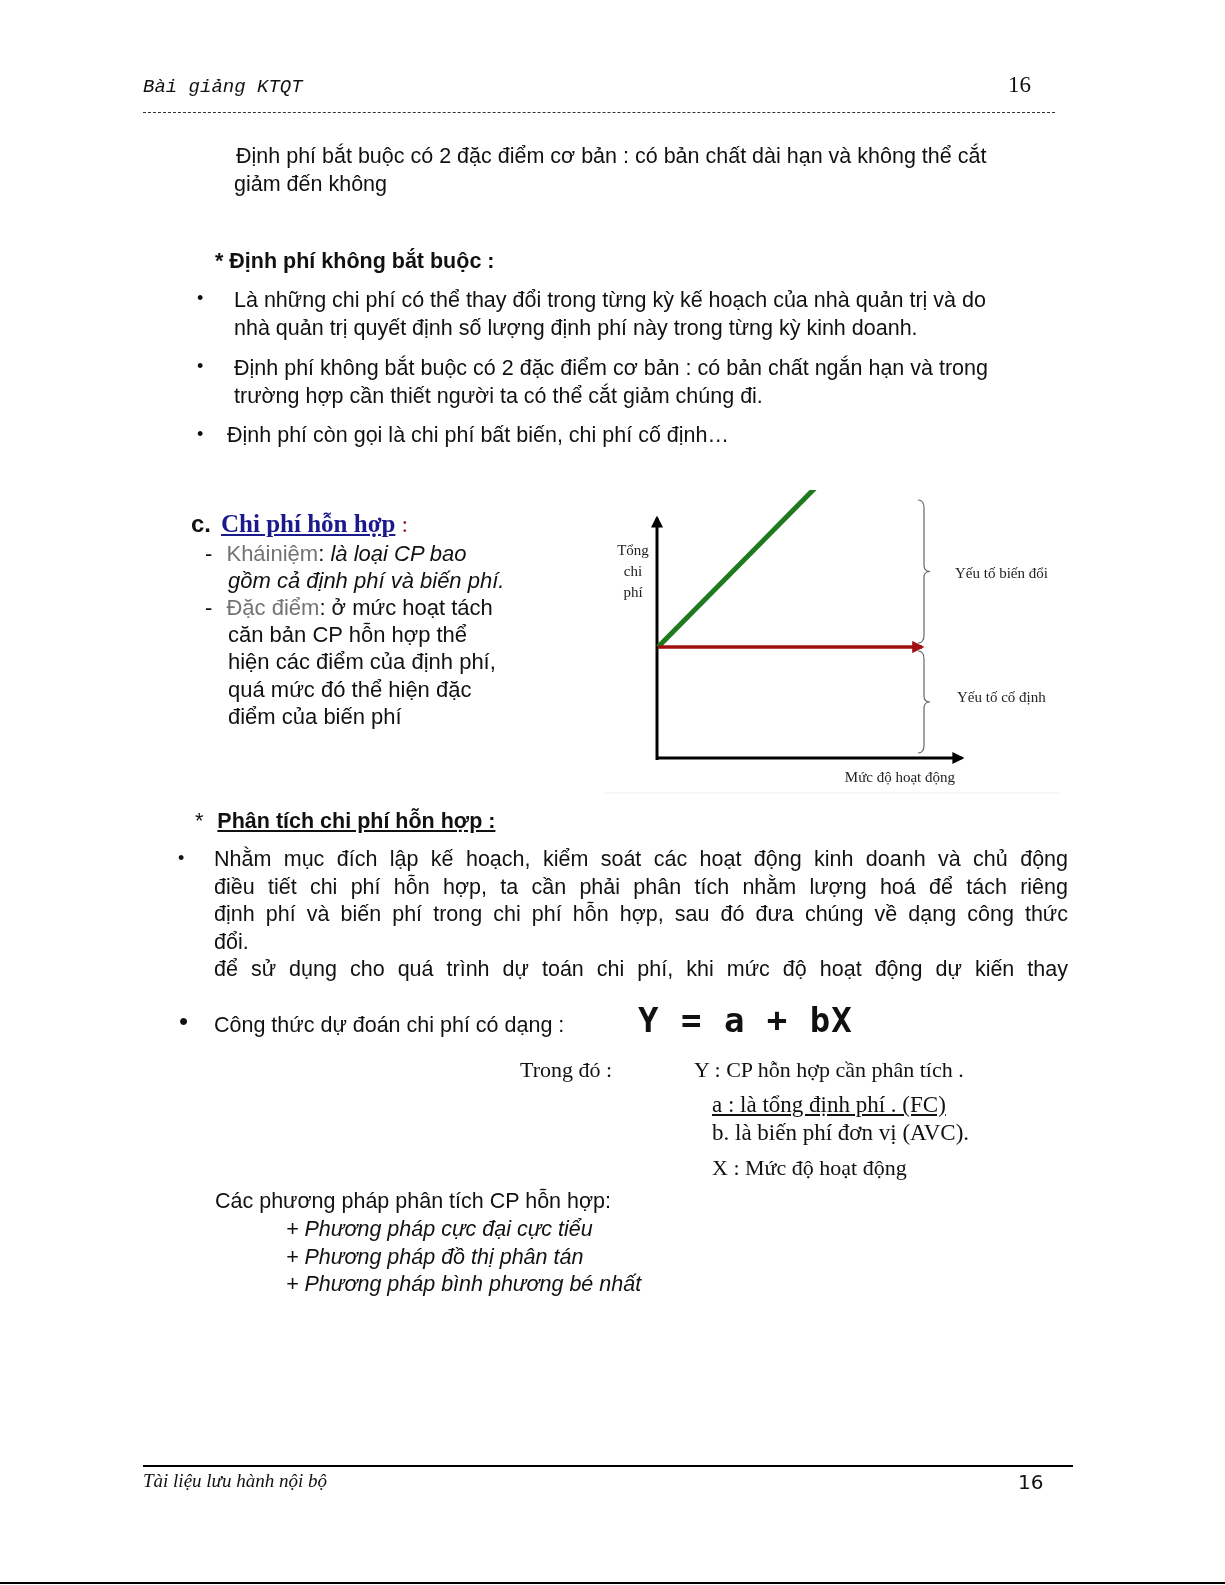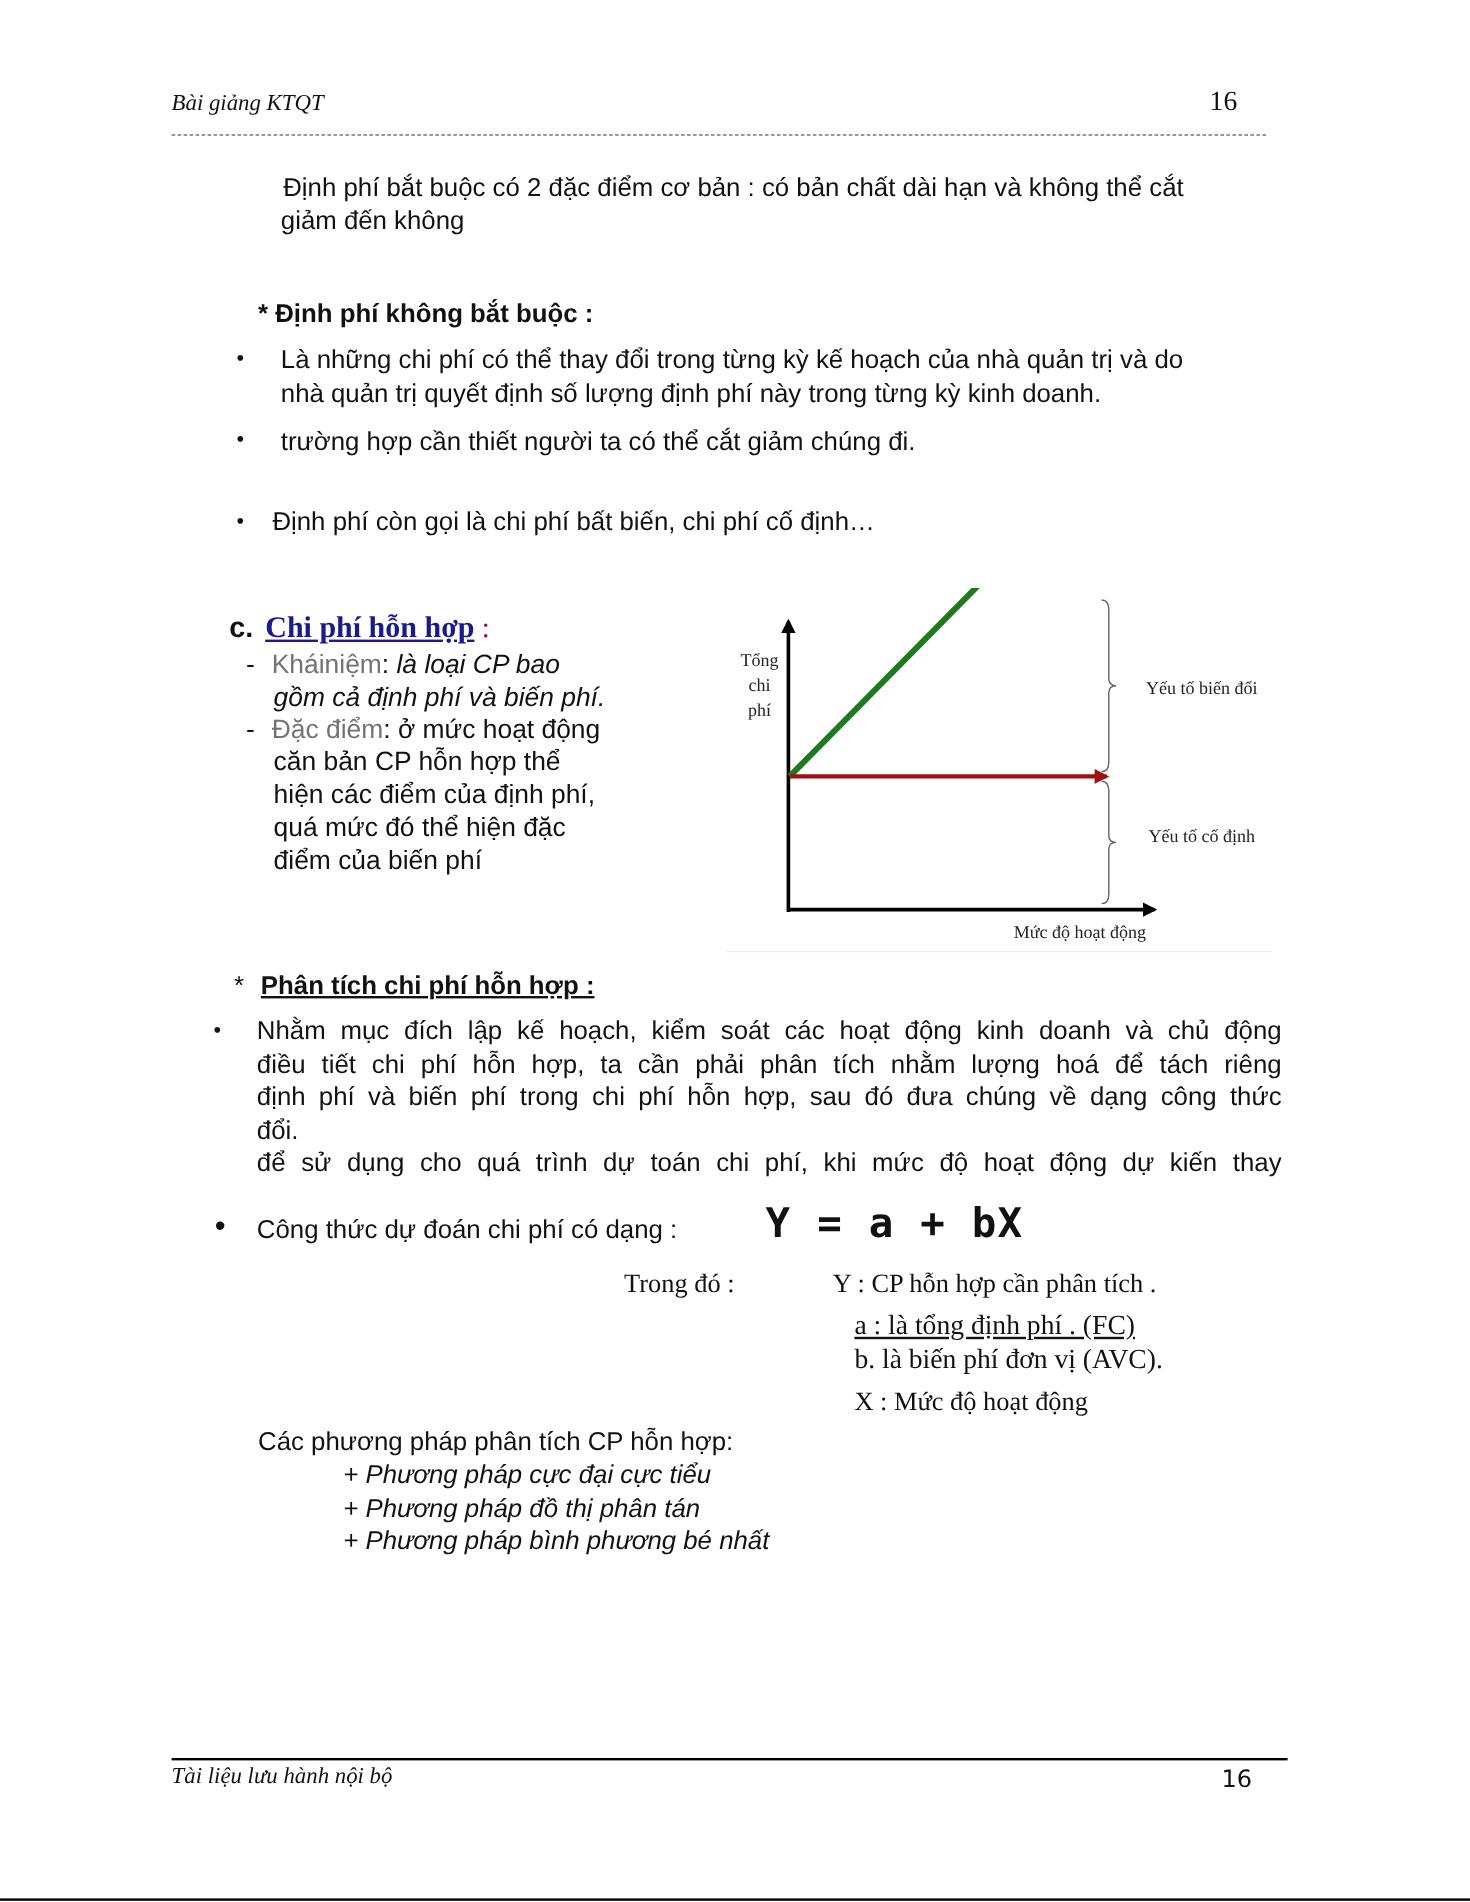--- a/index.html
+++ b/index.html
@@ -2,21 +2,21 @@
 <html><head>
 <meta charset="utf-8">
 <style>
   html, body { margin: 0; padding: 0; background: #ffffff; }
   body { width: 1225px; height: 1585px; position: relative; overflow: hidden; color: #111; }
   .abs { position: absolute; }
   .sans { font-family: "Liberation Sans", sans-serif; }
   .serif { font-family: "Liberation Serif", serif; }
   .mono { font-family: "DejaVu Sans Mono", monospace; }
 
-  .hdr-title { left: 143px; top: 76px; font-size: 19px; font-style: italic; }
+  .hdr-title { left: 143px; top: 76px; font-size: 19px; font-style: italic; font-family: Liberation Mono, monospace; }
   .hdr-page { left: 1008px; top: 72px; font-size: 23px; }
   .hdr-rule { left: 143px; top: 112px; width: 912px; height: 0; border-top: 1px dashed #333; }
 
   .para { font-size: 21.5px; line-height: 27.5px; color: #111; }
   .bullet { font-size: 18px; }
   .bold { font-weight: bold; }
 
   .foot-rule { left: 143px; top: 1465px; width: 930px; height: 0; border-top: 2px solid #000; }
   .foot-left { left: 143px; top: 1470px; font-size: 19px; font-style: italic; }
   .foot-right { left: 1018px; top: 1470px; font-size: 20px; font-family: "DejaVu Sans", sans-serif; }
@@ -48,20 +48,21 @@
 <div class="abs sans para bold" style="left:215px; top:248px;">* Định phí không bắt buộc :</div>
 
 <div class="abs sans bullet" style="left:197px; top:288px;">•</div>
 <div class="abs sans para" style="left:234px; top:287px;">
   <div>Là những chi phí có thể thay đổi trong từng kỳ kế hoạch của nhà quản trị và do</div>
   <div>nhà quản trị quyết định số lượng định phí này trong từng kỳ kinh doanh.</div>
 </div>
 
 <div class="abs sans bullet" style="left:197px; top:356px;">•</div>
 <div class="abs sans para" style="left:234px; top:355px;">
+  <div>Định phí không bắt buộc có 2 đặc điểm cơ bản : có bản chất ngắn hạn và trong</div>
   <div>trường hợp cần thiết người ta có thể cắt giảm  chúng đi.</div>
 </div>
 
 <div class="abs sans bullet" style="left:197px; top:424px;">•</div>
 <div class="abs sans para" style="left:227px; top:422px;">
   <div>Định phí còn gọi là chi phí bất biến, chi phí cố định…</div>
 </div>
 
 <div class="abs" style="left:191px; top:510px;">
   <span class="sans c-label">c.</span>
@@ -70,21 +71,21 @@
 
 <div class="abs sans para" style="left:205px; top:540px; font-size:22px; line-height:27px;">
   <span>-</span>
   <span style="margin-left:8px;" class="green">Kháiniệm</span><span>:</span>
   <span class="italic">là loại CP bao</span>
 </div>
 <div class="abs sans para italic" style="left:228px; top:567px; font-size:22px; line-height:27px;">gồm cả định phí và biến phí.</div>
 
 <div class="abs sans para" style="left:205px; top:594px; font-size:22px; line-height:27px;">
   <span>-</span>
-  <span style="margin-left:8px;" class="green">Đặc điểm</span><span>: </span><span>ở mức hoạt động</span>
+  <span style="margin-left:8px;" class="green">Đặc điểm</span><span>: </span><span>ở mức hoạt tách</span>
 </div>
 <div class="abs sans para" style="left:228px; top:621px; font-size:22px; line-height:27.3px;">
   <div>căn bản CP hỗn hợp thể</div>
   <div>hiện các điểm của định phí,</div>
   <div>quá mức đó thể hiện đặc</div>
   <div>điểm của biến phí</div>
 </div>
 
 <svg class="abs" id="chart" style="left:600px; top:490px;" width="465" height="310">
   <defs>

